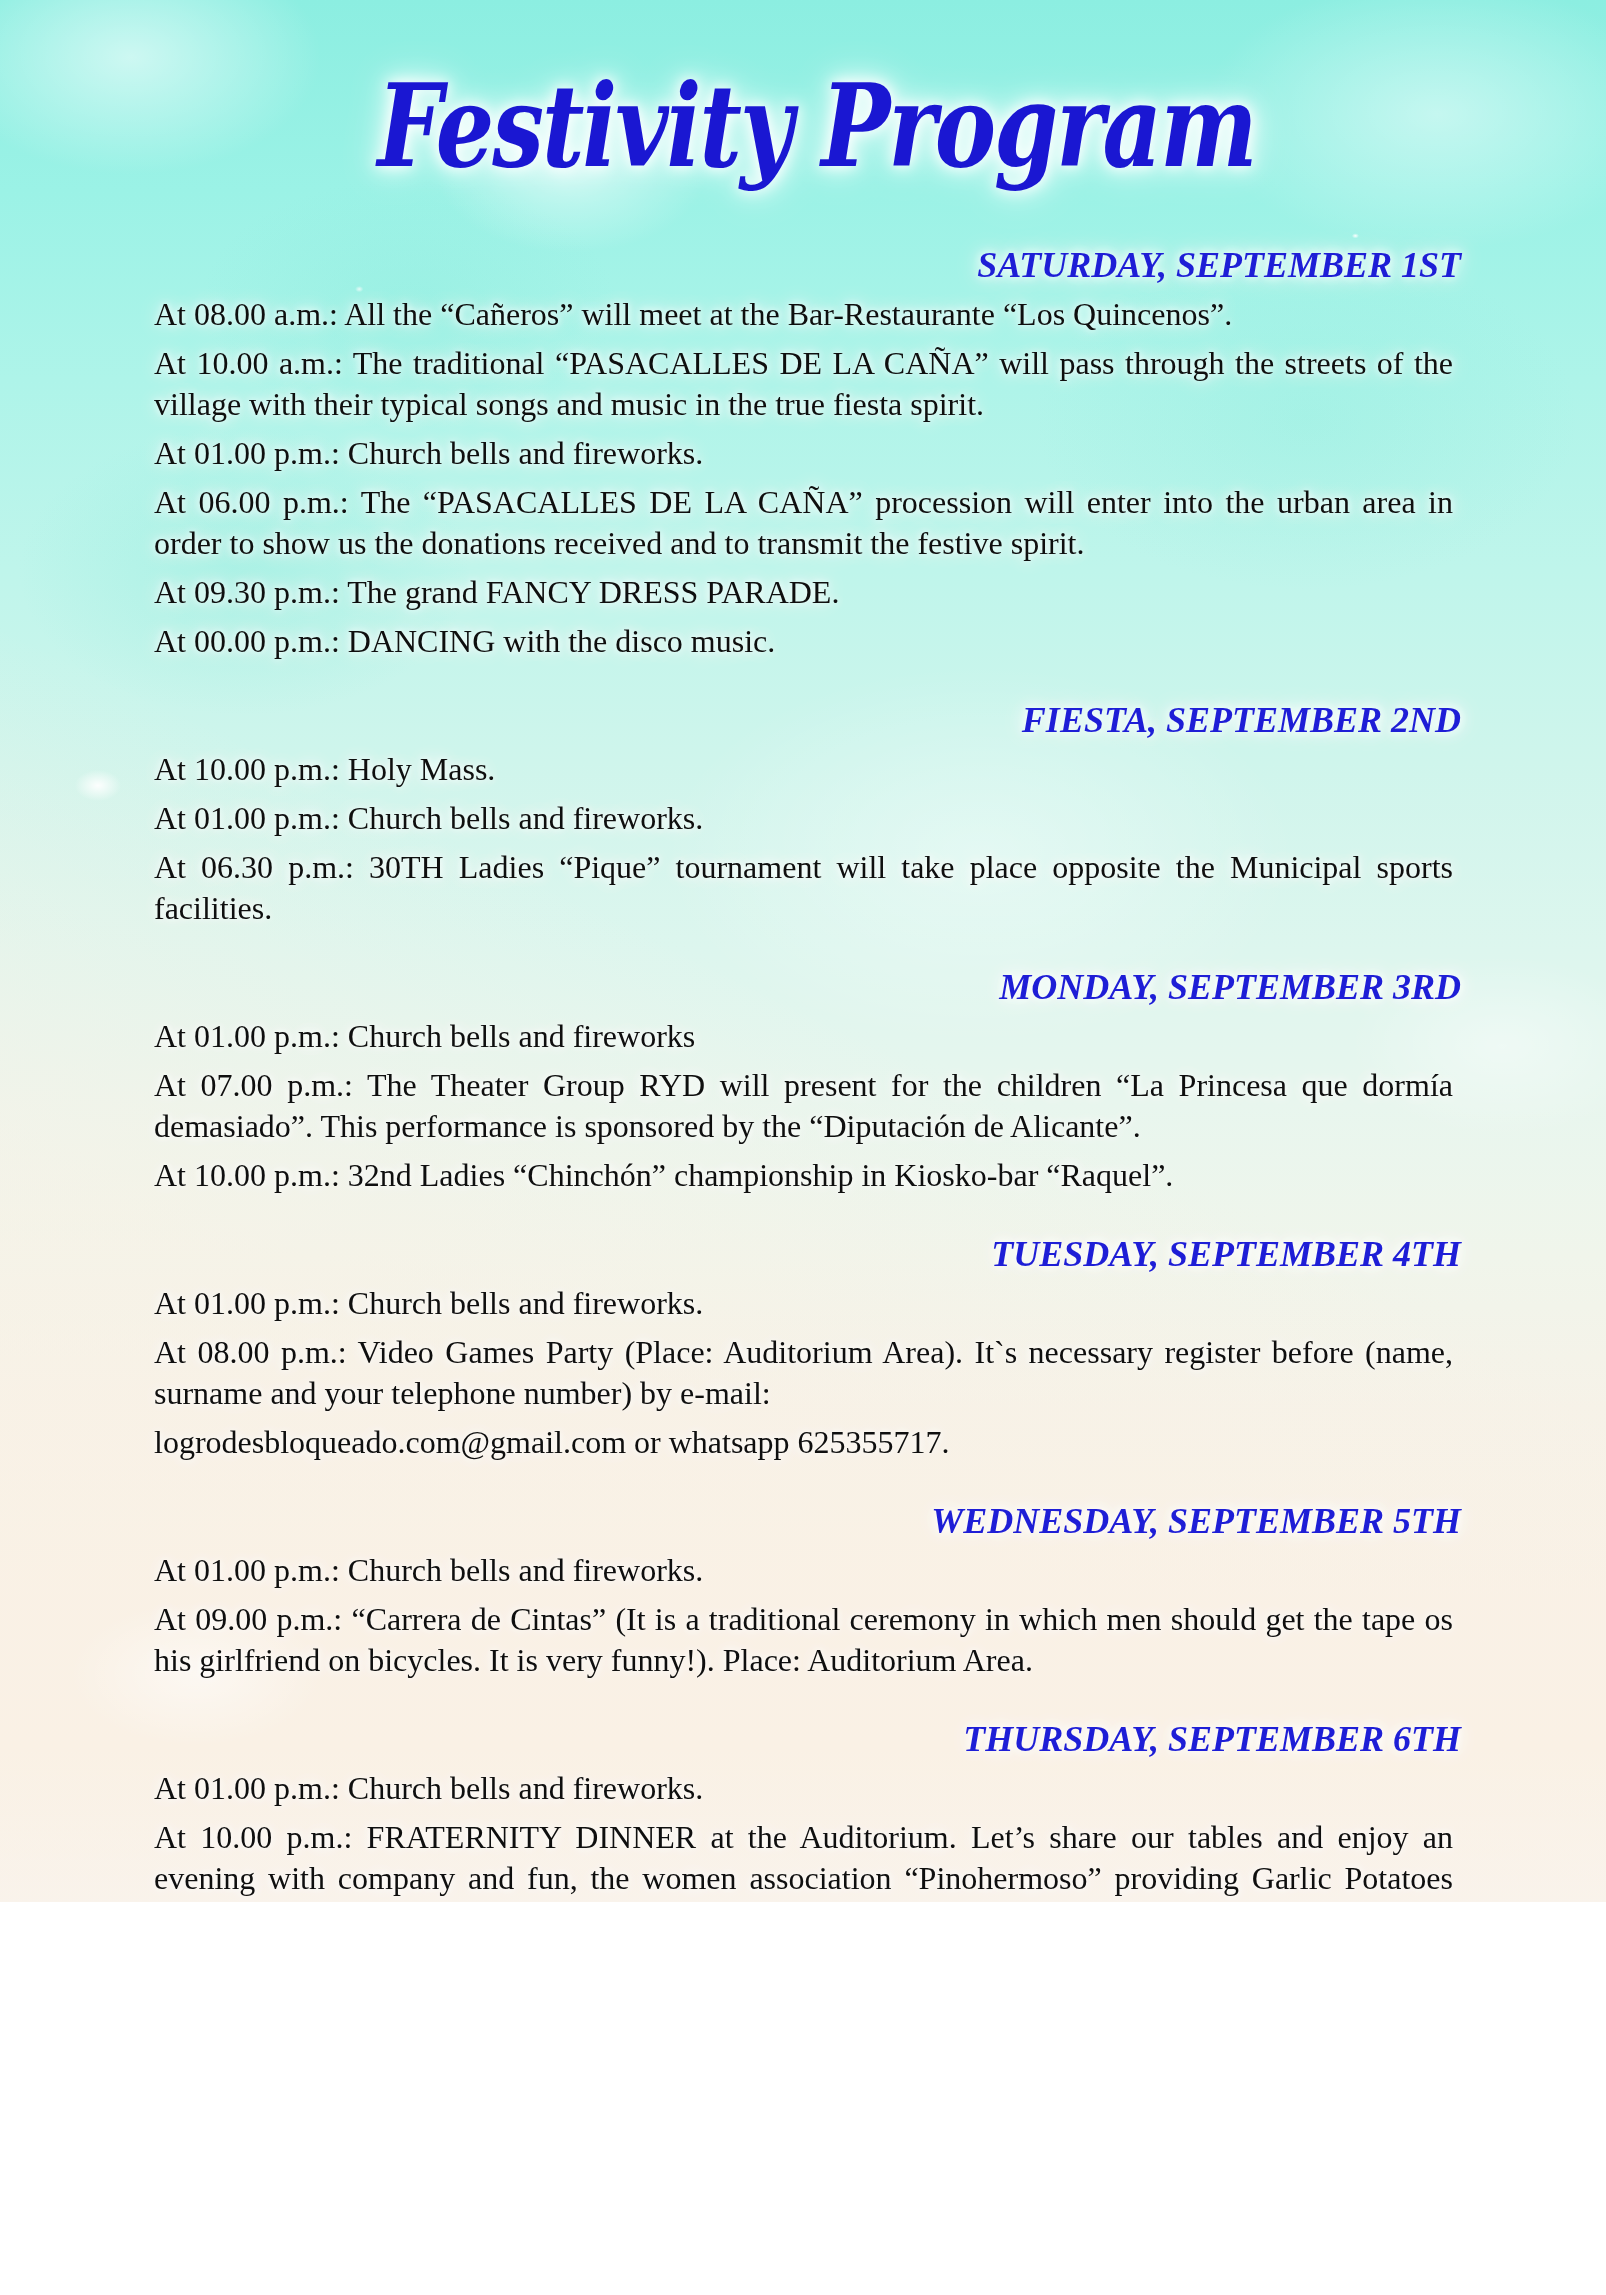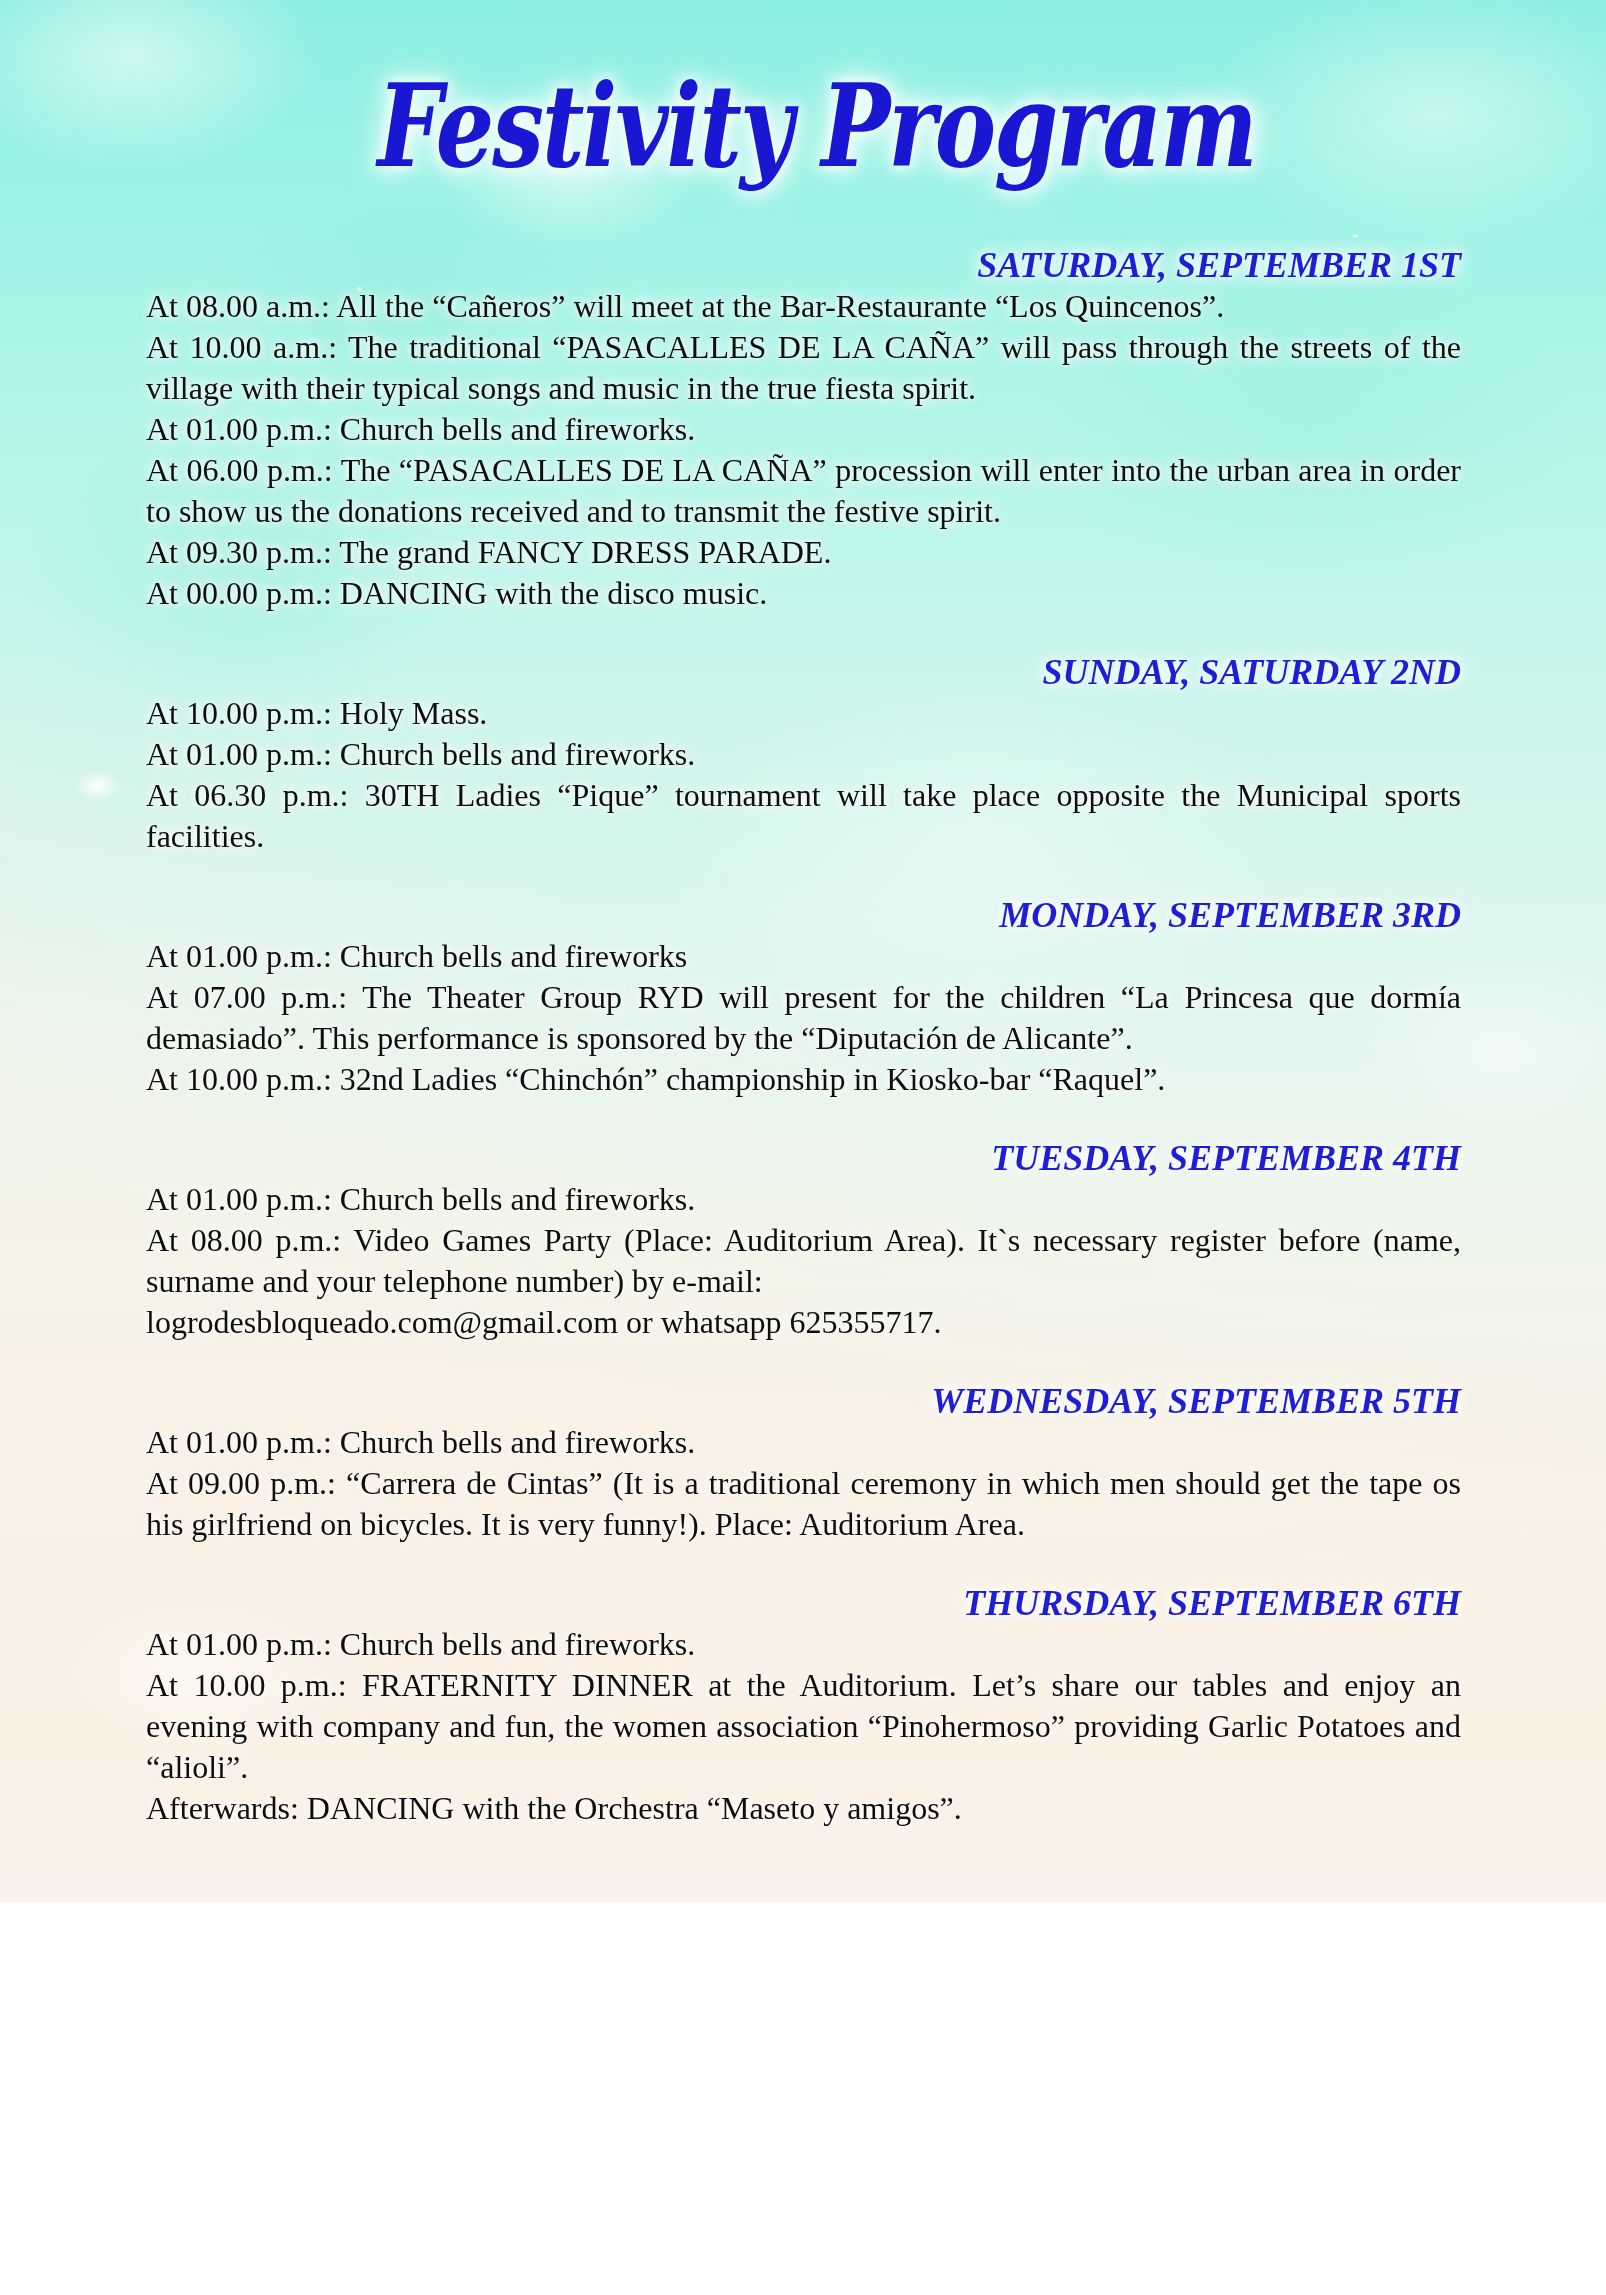--- a/index.html
+++ b/index.html
@@ -93,21 +93,21 @@
     color: #1e1ed6;
     text-shadow:
       0 0 9px #ffffff,
       0 0 17px #ffffff,
       0 0 26px rgba(255,255,255,.9);
     text-align: right;
   }
   section:first-child .day { margin-top: 0; }
 
   .event {
-    margin: 0;
+    margin: 8px;
     font-size: 32px;
     line-height: 41px;
     text-align: justify;
     color: #0f0f0f;
     text-shadow:
       0 0 7.8px #ffffff,
       0 0 15.5px rgba(255,255,255,.95),
       0 0 24.6px rgba(255,255,255,.75);
   }
 
@@ -140,21 +140,21 @@
       <h2 class="day">SATURDAY, SEPTEMBER 1ST</h2>
       <p class="event">At 08.00 a.m.: All the “Cañeros” will meet at the Bar-Restaurante “Los Quincenos”.</p>
       <p class="event">At 10.00 a.m.: The traditional “PASACALLES DE LA CAÑA” will pass through the streets of the village with their typical songs and music in the true fiesta spirit.</p>
       <p class="event">At 01.00 p.m.: Church bells and fireworks.</p>
       <p class="event">At 06.00 p.m.: The “PASACALLES DE LA CAÑA” procession will enter into the urban area in order to show us the donations received and to transmit the festive spirit.</p>
       <p class="event">At 09.30 p.m.: The grand FANCY DRESS PARADE.</p>
       <p class="event">At 00.00 p.m.: DANCING with the disco music.</p>
     </section>
 
     <section>
-      <h2 class="day">SUNDAY, SATURDAY 2ND</h2>
+      <h2 class="day">FIESTA, SEPTEMBER 2ND</h2>
       <p class="event">At 10.00 p.m.: Holy Mass.</p>
       <p class="event">At 01.00 p.m.: Church bells and fireworks.</p>
       <p class="event">At 06.30 p.m.: 30TH Ladies “Pique” tournament will take place opposite the Municipal sports facilities.</p>
     </section>
 
     <section>
       <h2 class="day">MONDAY, SEPTEMBER 3RD</h2>
       <p class="event">At 01.00 p.m.: Church bells and fireworks</p>
       <p class="event">At 07.00 p.m.: The Theater Group RYD will present for the children “La Princesa que dormía demasiado”. This performance is sponsored by the “Diputación de Alicante”.</p>
       <p class="event">At 10.00 p.m.: 32nd Ladies “Chinchón” championship in Kiosko-bar “Raquel”.</p>

